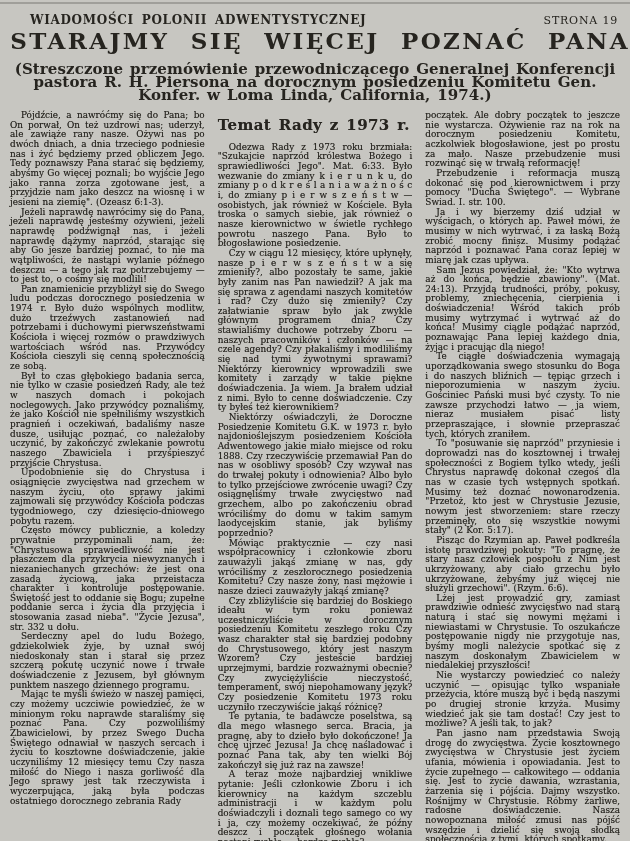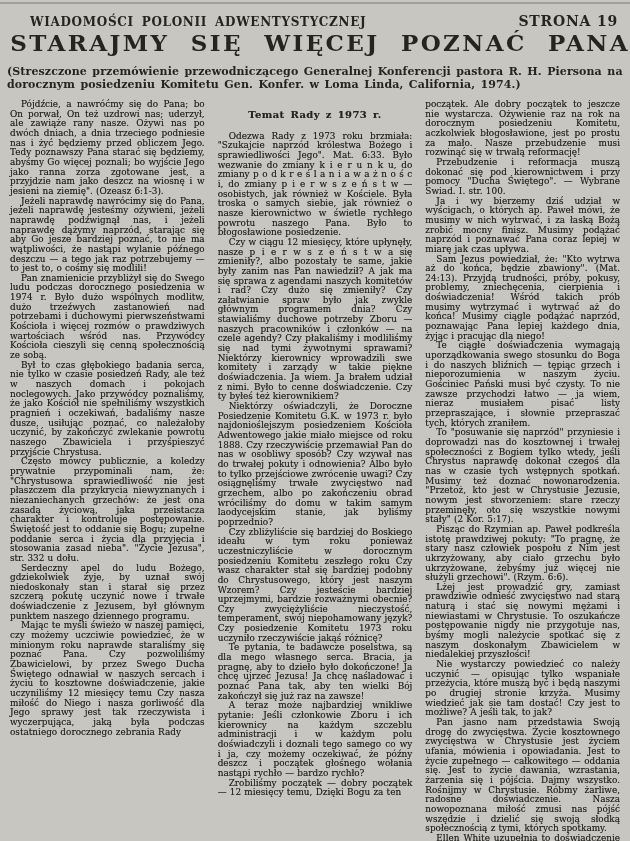--- a/index.html
+++ b/index.html
@@ -25,33 +25,33 @@
   }
   .header-row{
     display:flex;justify-content:space-between;align-items:baseline;
     padding:13px 12px 0 30px;
   }
   .masthead{
     font-size:12px;font-weight:bold;letter-spacing:.7px;
     word-spacing:3px;
   }
   .page-num{
-    font-size:14px;font-weight:bold;letter-spacing:.8px;
+    font-size:11px;font-weight:normal;letter-spacing:.8px;
     padding-right:0px;
   }
   .title{
     text-align:right;
     font-size:23px;font-weight:bold;
     letter-spacing:2.4px;word-spacing:11px;
     white-space:nowrap;
   }
   .subtitle{
     width:616px;margin:9px auto 0 auto;
-    text-align:left;
-    font-size:11px;font-weight:bold;
+    text-align:center;
+    font-size:15px;font-weight:bold;
     line-height:13px;
     letter-spacing:.1px;word-spacing:1.5px;
   }
   .cols{
     display:flex;gap:13px;
     padding:9px 10px 0 10px;
   }
   .col{
     width:198px;
     font-size:8.9px;
@@ -60,23 +60,23 @@
     letter-spacing:0px;
     word-spacing:.4px;
     text-shadow:0 0 .35px rgba(38,36,31,.55);
   }
   .col p.par{
     margin:0;
     text-indent:11px;
   }
   .col p.par.no-indent{text-indent:0;}
   .col-heading{
-    text-align:center;
+    text-align:left;
     font-weight:bold;
-    font-size:10px;
+    font-size:15px;
     letter-spacing:.4px;
     word-spacing:2px;
     margin:10px 0 12px 0;
   }
 </style>
 </head>
 <body>
 
 <div class="page">
   <div class="toprule"></div>
@@ -89,29 +89,31 @@
   <div class="title">STARAJMY SIĘ WIĘCEJ POZNAĆ PANA</div>
 
   <div class="subtitle">(Streszczone przemówienie przewodniczącego Generalnej Konferencji pastora R. H. Piersona na dorocznym posiedzeniu Komitetu Gen. Konfer. w Loma Linda, California, 1974.)</div>
 
   <div class="cols">
     <div class="col">
         <p class="par">Pójdźcie, a nawróćmy się do Pana; bo On porwał, On też uzdrowi nas; uderzył, ale zawiąże rany nasze. Ożywi nas po dwóch dniach, a dnia trzeciego podniesie nas i żyć będziemy przed obliczem Jego. Tedy poznawszy Pana starać się będziemy, abyśmy Go więcej poznali; bo wyjście Jego jako ranna zorza zgotowane jest, a przyjdzie nam jako deszcz na wiosnę i w jesieni na ziemię". (Ozeasz 6:1-3).</p>
         <p class="par">Jeżeli naprawdę nawrócimy się do Pana, jeżeli naprawdę jesteśmy ożywieni, jeżeli naprawdę podźwignął nas, i jeżeli naprawdę dążymy naprzód, starając się aby Go jesze bardziej poznać, to nie ma wątpliwości, że nastąpi wylanie późnego deszczu — a tego jak raz potrzebujemy — to jest to, o cośmy się modlili!</p>
         <p class="par">Pan znamienicie przybliżył się do Swego ludu podczas dorocznego posiedzenia w 1974 r. Było dużo wspólnych modlitw, dużo trzeźwych zastanowień nad potrzebami i duchowymi pierwszeństwami Kościoła i więcej rozmów o prawdziwych wartościach wśród nas. Przywódcy Kościoła cieszyli się cenną społecznością ze sobą.</p>
         <p class="par">Był to czas głębokiego badania serca, nie tylko w czasie posiedzeń Rady, ale też w naszych domach i pokojach noclegowych. Jako przywódcy poznaliśmy, że jako Kościół nie spełniliśmy wszystkich pragnień i oczekiwań, badaliśmy nasze dusze, usiłując poznać, co należałoby uczynić, by zakończyć zwlekanie powrotu naszego Zbawiciela i przyśpieszyć przyjście Chrystusa.</p>
+        <p class="par">Upodobnienie się do Chrystusa i osiągnięcie zwycięstwa nad grzechem w naszym życiu, oto sprawy jakimi zajmowali się przywódcy Kościoła podczas tygodniowego, czy dziesięcio-dniowego pobytu razem.</p>
         <p class="par">Często mówcy publicznie, a koledzy prywatnie przypominali nam, że: "Chrystusowa sprawiedliwość nie jest płaszczem dla przykrycia niewyznanych i niezaniechanych grzechów: że jest ona zasadą życiową, jaka przeistacza charakter i kontroluje postępowanie. Świętość jest to oddanie się Bogu; zupełne poddanie serca i życia dla przyjęcia i stosowania zasad nieba". "Życie Jezusa", str. 332 u dołu.</p>
         <p class="par">Serdeczny apel do ludu Bożego, gdziekolwiek żyje, by uznał swój niedoskonały stan i starał się przez szczerą pokutę uczynić nowe i trwałe doświadczenie z Jezusem, był głównym punktem naszego dziennego programu.</p>
         <p class="par">Mając te myśli świeżo w naszej pamięci, czy możemy uczciwie powiedzieć, że w minionym roku naprawde staraliśmy się poznać Pana. Czy pozwoliliśmy Zbawicielowi, by przez Swego Ducha Świętego odnawiał w naszych sercach i życiu to kosztowne doświadczenie, jakie uczyniliśmy 12 miesięcy temu  Czy nasza miłość do Niego i nasza gorliwość dla Jego sprawy jest tak rzeczywista i wyczerpująca, jaką była podczas ostatniego dorocznego zebrania Rady</p>
       </div>
     <div class="col">
         <div class="col-heading">Temat Rady z 1973 r.</div>
         <p class="par">Odezwa Rady z 1973 roku brzmiała: "Szukajcie naprzód królestwa Bożego i sprawiedliwości Jego". Mat. 6:33. Było wezwanie do zmiany k i e r u n k u, do zmiany p o d k r e ś l a n i a  w a ż n o ś c i, do zmiany p i e r w s z e ń s t w — osobistych, jak również w Kościele. Była troska o samych siebie, jak również o nasze kierownictwo w świetle rychłego powrotu naszego Pana. Było to błogosławione posiedzenie.</p>
         <p class="par">Czy w ciągu 12 miesięcy, które upłynęły, nasze p i e r w s z e ń s t w a się zmieniły?, albo pozostały te same, jakie były zanim nas Pan nawiedził? A jak ma się sprawa z agendami naszych komitetów i rad? Czy dużo się zmieniły? Czy załatwianie spraw było jak zwykle głównym programem dnia? Czy stawialiśmy duchowe potrzeby Zboru — naszych pracowników i członków — na czele agendy? Czy płakaliśmy i modliliśmy się nad tymi żywotnymi sprawami? Niektórzy kierownicy wprowadzili swe komitety i zarządy w takie piękne doświadczenia. Ja wiem. Ja brałem udział z nimi. Było to cenne doświadczenie. Czy ty byłeś też kierownikiem?</p>
         <p class="par">Niektórzy oświadczyli, że Doroczne Posiedzenie Komitetu G.K. w 1973 r. było najdonioślejszym posiedzeniem Kościoła Adwentowego jakie miało miejsce od roku 1888. Czy rzeczywiście przemawiał Pan do nas w osobliwy sposób? Czy wzywał nas do trwałej pokuty i odnowienia? Albo było to tylko przejściowe zwrócenie uwagi? Czy osiągnęliśmy trwałe zwycięstwo nad grzechem, albo po zakończeniu obrad wróciliśmy do domu w takim samym laodycejskim stanie, jak byliśmy poprzednio?</p>
+        <p class="par">Mówiąc praktycznie — czy nasi współpracownicy i członkowie zboru zauważyli jakąś zmianę w nas, gdy wróciliśmy z zeszłorocznego posiedzenia Komitetu? Czy nasze żony, nasi mężowie i nasze dzieci zauważyły jakąś zmianę?</p>
         <p class="par">Czy zbliżyliście się bardziej do Boskiego ideału w tym roku ponieważ uczestniczyliście w dorocznym posiedzeniu Komitetu zeszłego roku  Czy wasz charakter stał się bardziej podobny do Chrystusowego, który jest naszym Wzorem? Czy jesteście bardziej uprzejmymi, bardzie rozważnymi obecnie? Czy zwyciężyliście nieczystość, temperament, swój niepohamowany język? Czy posiedzenie Komitetu 1973 roku uczyniło rzeczywiście jakąś różnicę?</p>
         <p class="par">Te pytania, te badawcze poselstwa, są dla mego własnego serca. Bracia, ja pragnę, aby to dzieło było dokończone! Ja chcę ujrzeć Jezusa! Ja chcę naśladować i poznać Pana tak, aby ten wielki Bój zakończył się już raz na zawsze!</p>
         <p class="par">A teraz może najbardziej wnikliwe pytanie: Jeśli członkowie Zboru i ich kierownicy na każdym szczeblu administracji i w każdym polu doświadczyli i doznali tego samego co wy i ja, czy możemy oczekiwać, że późny deszcz i początek głośnego wołania nastąpi rychło — bardzo rychło?</p>
         <p class="par">Zrobiliśmy początek — dobry początek — 12 miesięcy temu, Dzięki Bogu za ten</p>
       </div>
     <div class="col">
         <p class="par no-indent">początek. Ale dobry początek to jeszcze nie wystarcza. Ożywienie raz na rok na dorocznym posiedzeniu Komitetu, aczkolwiek błogosławione, jest po prostu za mało. Nasze przebudzenie musi rozwinąć się w trwałą reformację!</p>
         <p class="par">Przebudzenie i reformacja muszą dokonać się pod kierownictwem i przy pomocy "Ducha Świętego". — Wybrane Swiad. I. str. 100.</p>
         <p class="par">Ja i wy bierzemy dziś udział w wyścigach, o których ap. Paweł mówi, że musimy w nich wytrwać, i za łaską Bożą zrobić mocny finisz. Musimy podążać naprzód i poznawać Pana coraz lepiej w miarę jak czas upływa.</p>
         <p class="par">Sam Jezus powiedział, że: "Kto wytrwa aż do końca, będzie zbawiony". (Mat. 24:13). Przyjdą trudności, próby, pokusy, problemy, zniechęcenia, cierpienia i doświadczenia! Wśród takich prób musimy wytrzymać i wytrwać aż do końca! Musimy ciągle podążać naprzód, poznawając Pana lepiej każdego dnia, żyjąc i pracując dla niego!</p>

